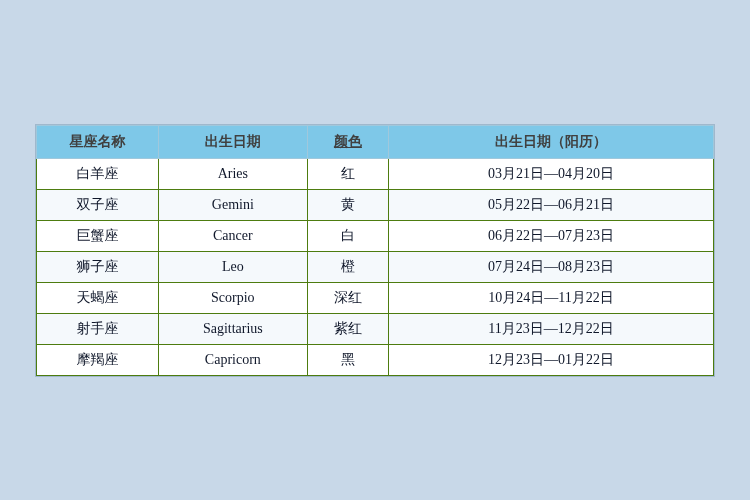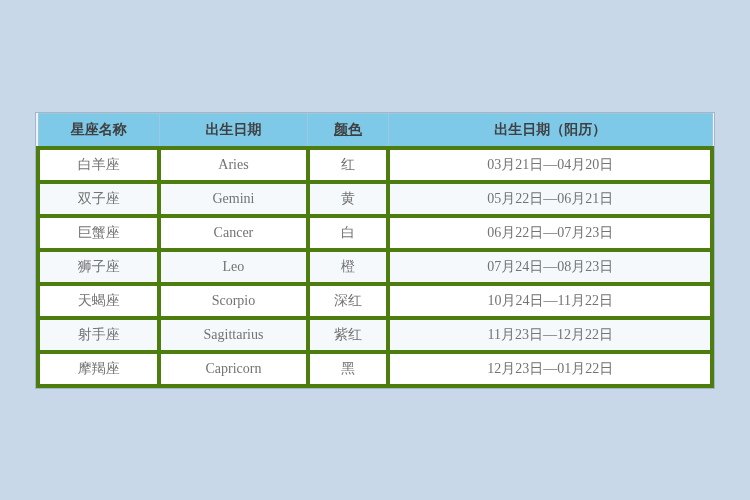--- a/index.html
+++ b/index.html
@@ -38,23 +38,23 @@
       font-size: 14px;
     }
     tbody tr {
       background-color: #ffffff;
     }
     tbody tr:nth-child(even) {
       background-color: #f5f9fc;
     }
     tbody td {
       padding: 6px 10px;
-      border: 4px solid #4d7c0f;
+      border: 1px solid #4d7c0f;
       text-align: center;
-      color: #737373;
+      color: #0f172a;
       font-size: 14px;
     }
     .col-chinese { width: 18%; }
     .col-english { width: 22%; }
     .col-color   { width: 12%; text-decoration: underline; }
     .col-date    { width: 48%; margin-left: 17px; }
   </style>
 </head>
 <body>
 

